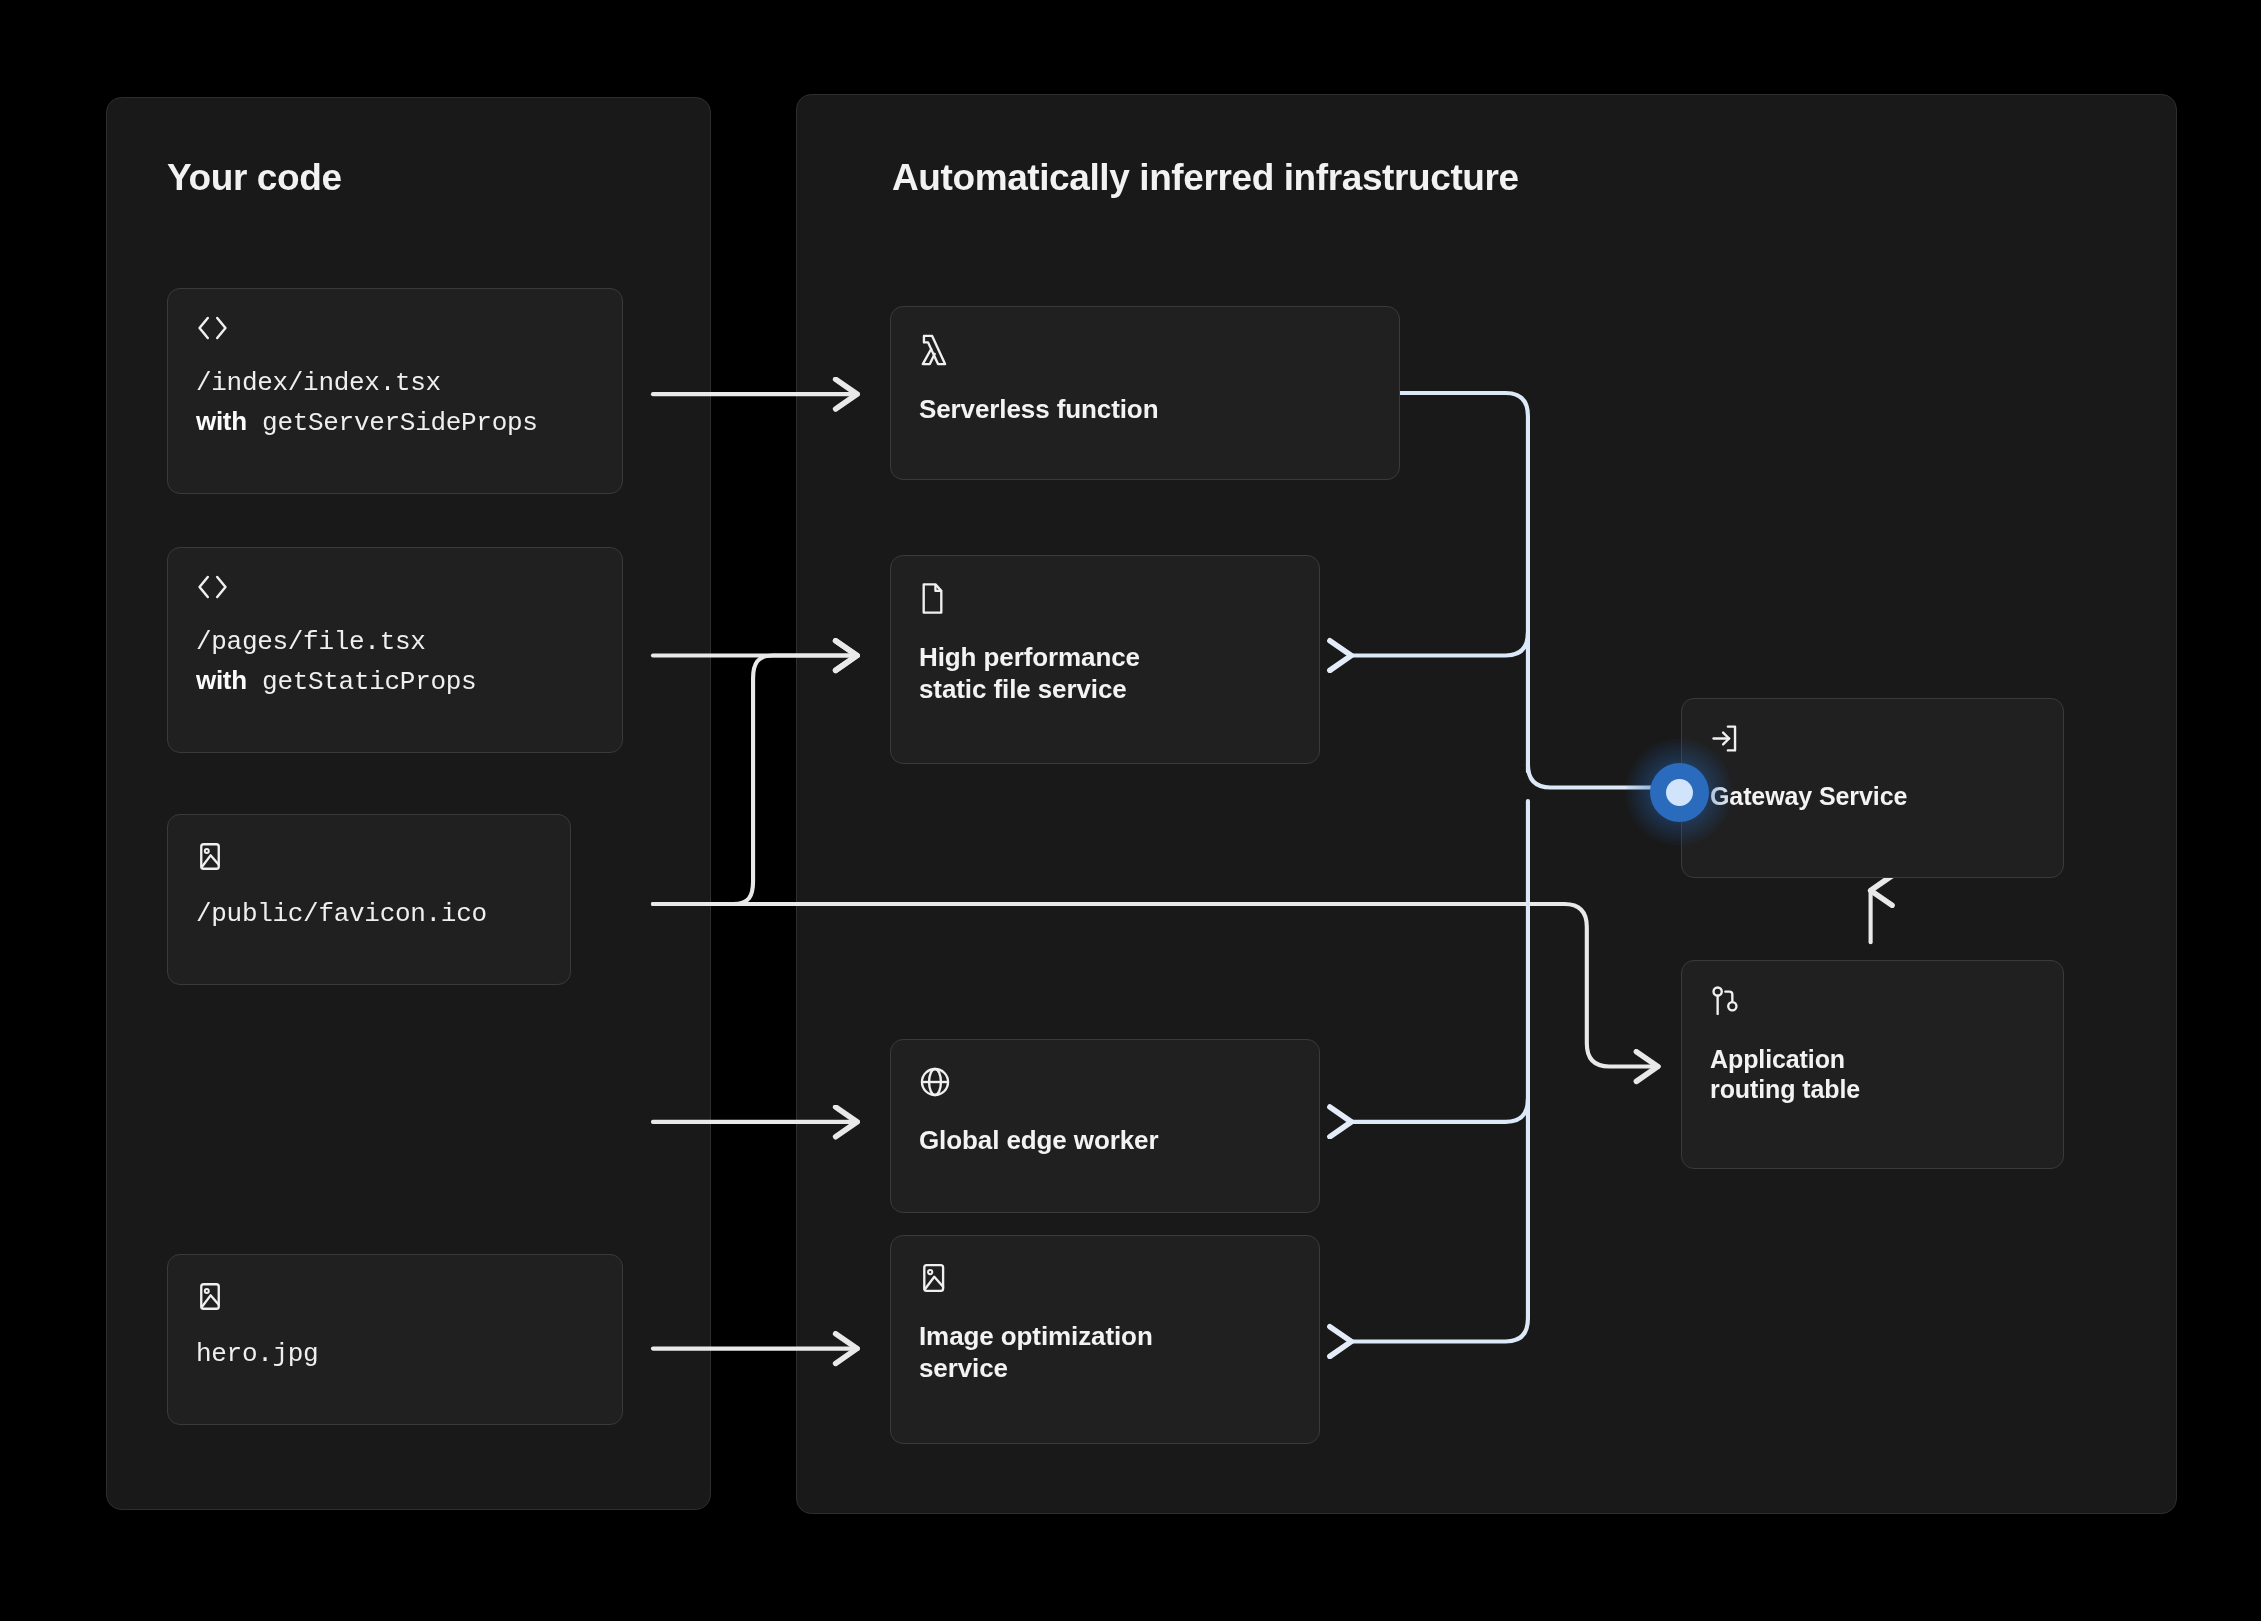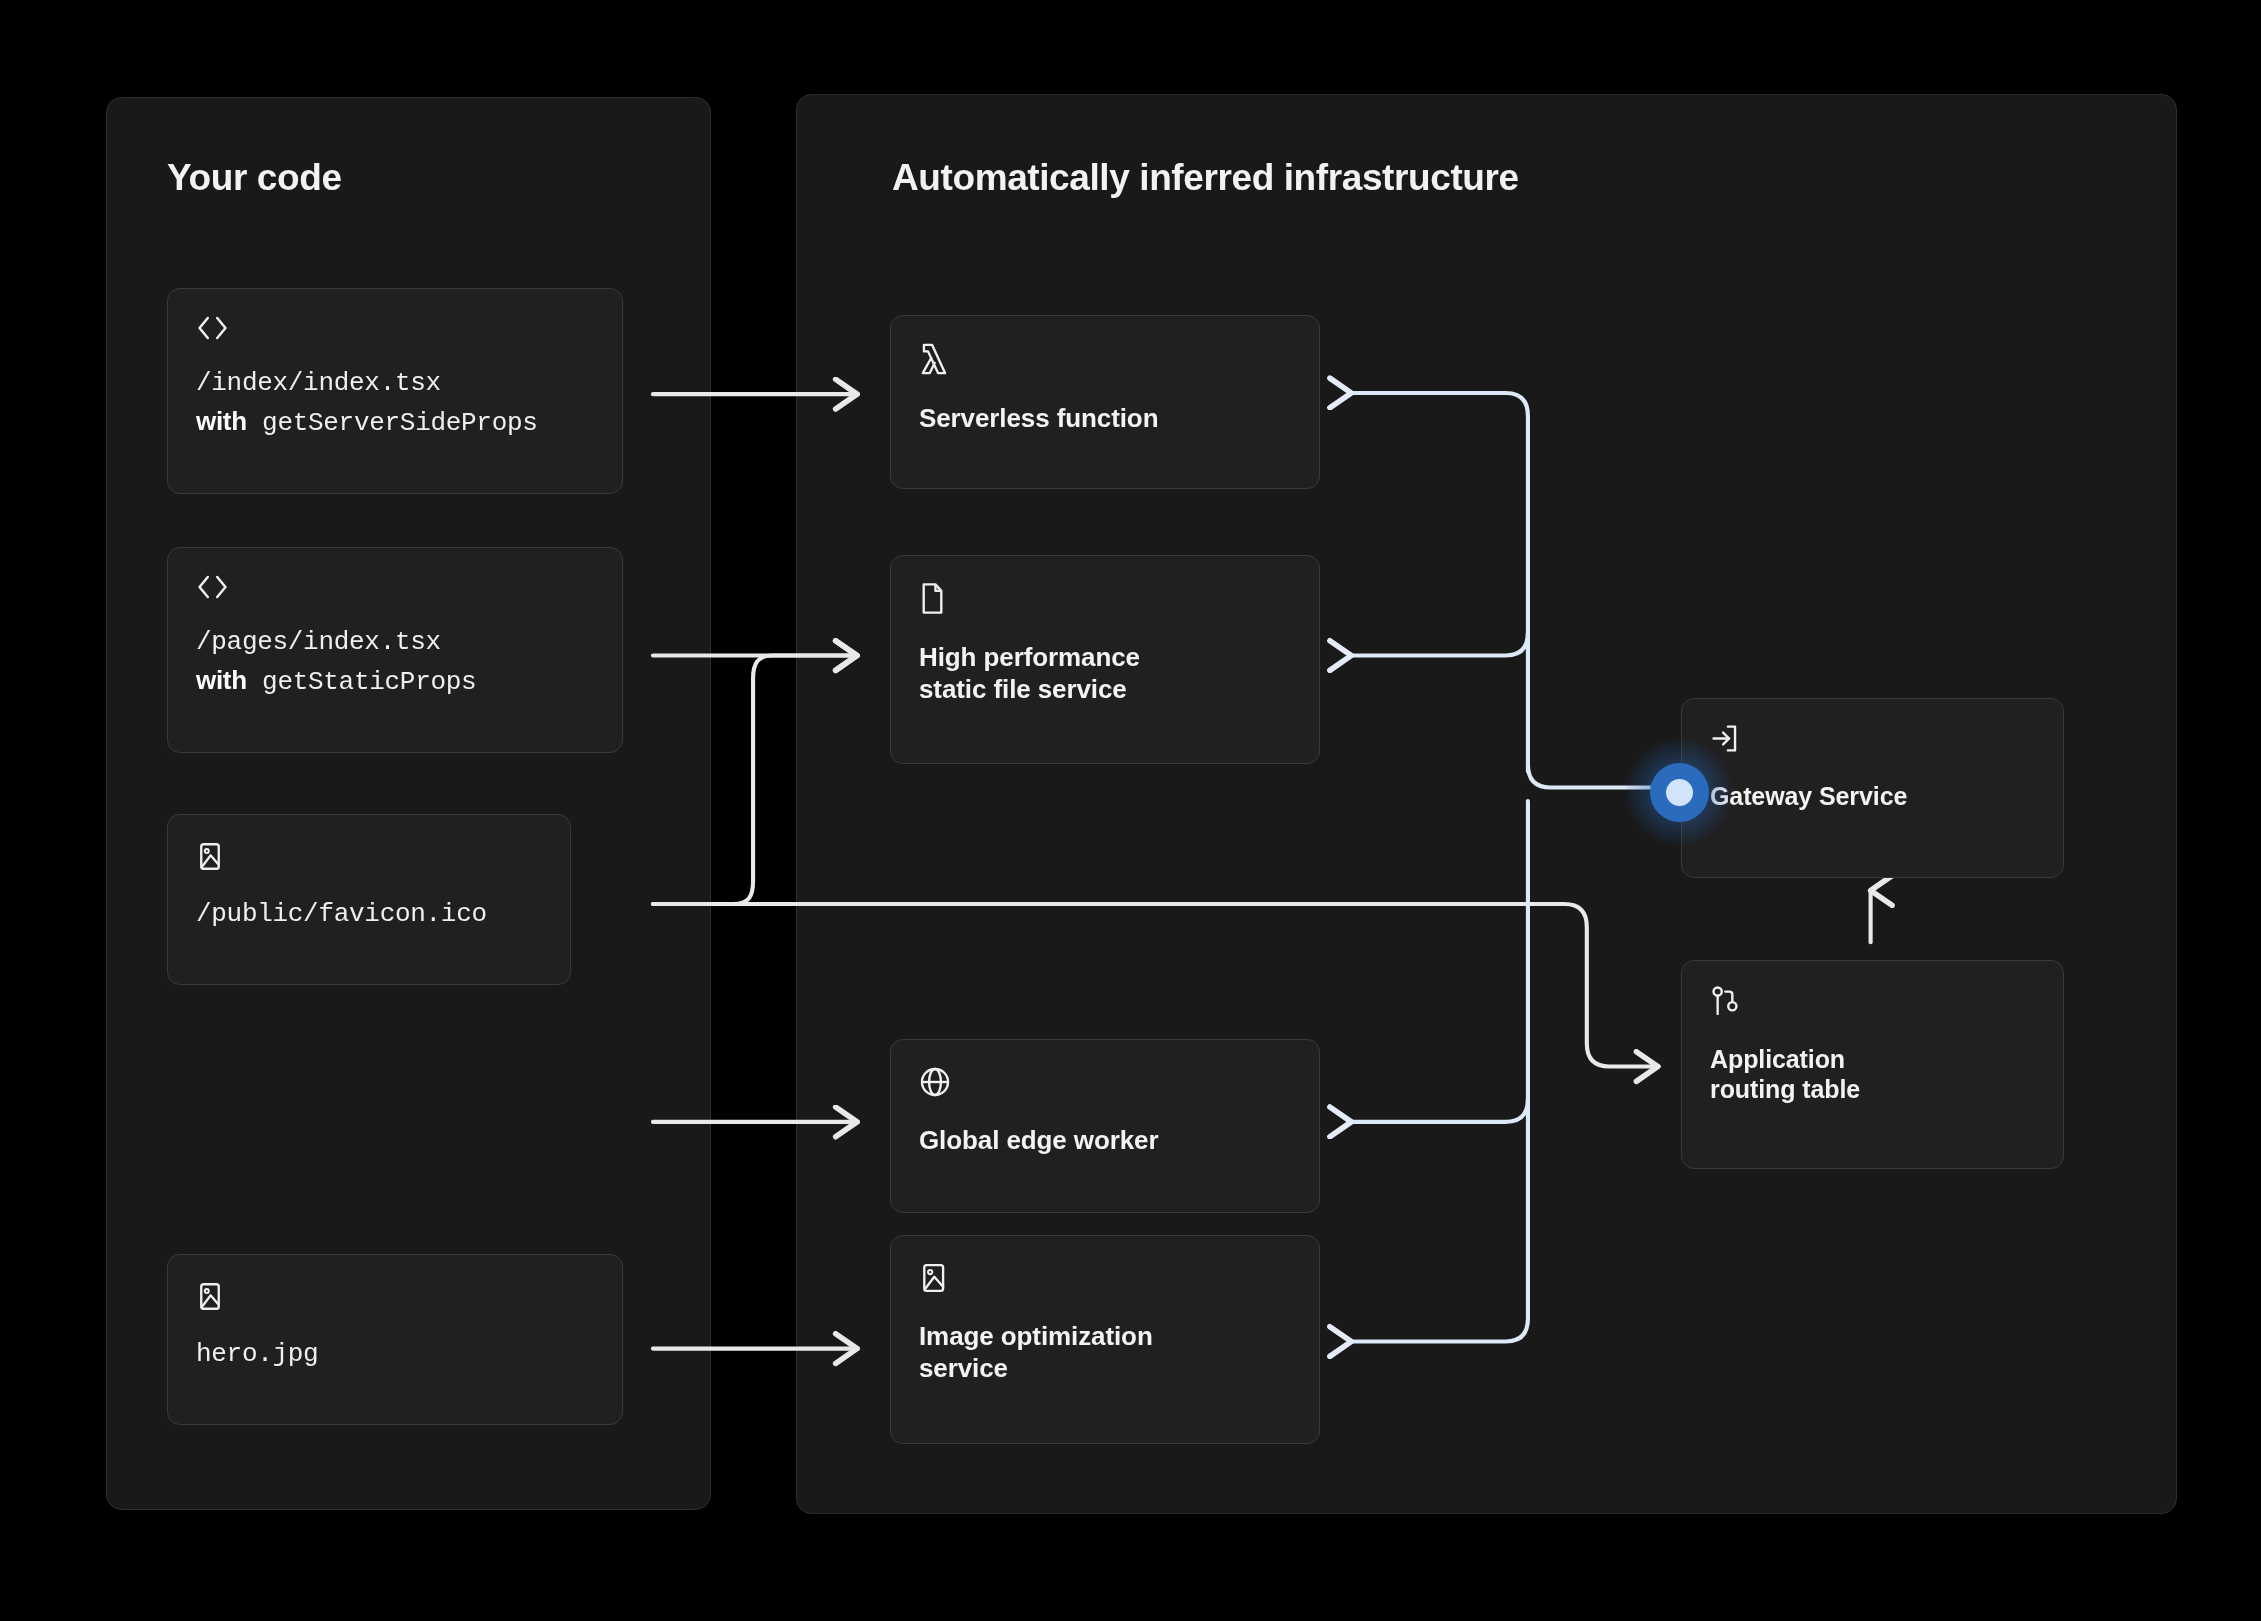--- a/index.html
+++ b/index.html
@@ -69,21 +69,21 @@
   }
 
   
   #card-index   {left:157px; top:288px;  width:456px; height:206px;}
   #card-blog    {left:157px; top:547px;  width:456px; height:206px;}
   #card-favicon {left:157px; top:814px; width:404px; height:171px;}
   #card-middleware{left:157px;top:1042px;width:456px; height:171px;}
   #card-hero    {left:157px; top:1254px; width:456px; height:171px;}
 
   
-  #card-serverless{left:880px;top:315px; width:430px;height:174px;}
+  #card-serverless{left:880px;top:306px; width:510px;height:174px;}
   #card-static   {left:880px;top:555px; width:430px;height:209px;}
   #card-edge     {left:880px;top:1039px;width:430px;height:174px;}
   #card-imageopt {left:880px;top:1235px;width:430px;height:209px;}
   #card-gateway  {left:1671px;top:698px;width:383px;height:180px;}
   #card-routing  {left:1671px;top:960px;width:383px;height:209px;}
 
   #card-gateway .card-label,#card-routing .card-label{font-size:25px;}
   #card-gateway{padding:23.6px 28px 0 28px;}
   #card-routing{padding:23.6px 28px 0 28px;}
 
@@ -178,21 +178,21 @@
     <span class="mono mono-line2"><span class="with">with</span> <span>getServerSideProps</span></span>
   </div>
 
   <div class="card" id="card-blog">
     <span class="ico">
       <svg width="33" height="26" viewBox="0 0 56 44" fill="none">
         <path d="M20,5 L6,22 L20,39" stroke="#f0f0f0" stroke-width="4.2" stroke-linecap="round" stroke-linejoin="round"></path>
         <path d="M36,5 L50,22 L36,39" stroke="#f0f0f0" stroke-width="4.2" stroke-linecap="round" stroke-linejoin="round"></path>
       </svg>
     </span>
-    <span class="mono">/pages/index.tsx</span>
+    <span class="mono">/pages/file.tsx</span>
     <span class="mono mono-line2"><span class="with">with</span> <span>getStaticProps</span></span>
   </div>
 
   <div class="card" id="card-favicon">
     <span class="ico">
       <svg width="28" height="31" viewBox="0 0 48 52" fill="none">
         <rect x="9" y="5" width="30" height="42" rx="4" stroke="#f0f0f0" stroke-width="4"></rect>
         <circle cx="18.5" cy="16.5" r="3.4" stroke="#f0f0f0" stroke-width="3.4"></circle>
         <path d="M10,44 L25,24 L39,40" stroke="#f0f0f0" stroke-width="4" stroke-linecap="round" stroke-linejoin="round"></path>
       </svg>

